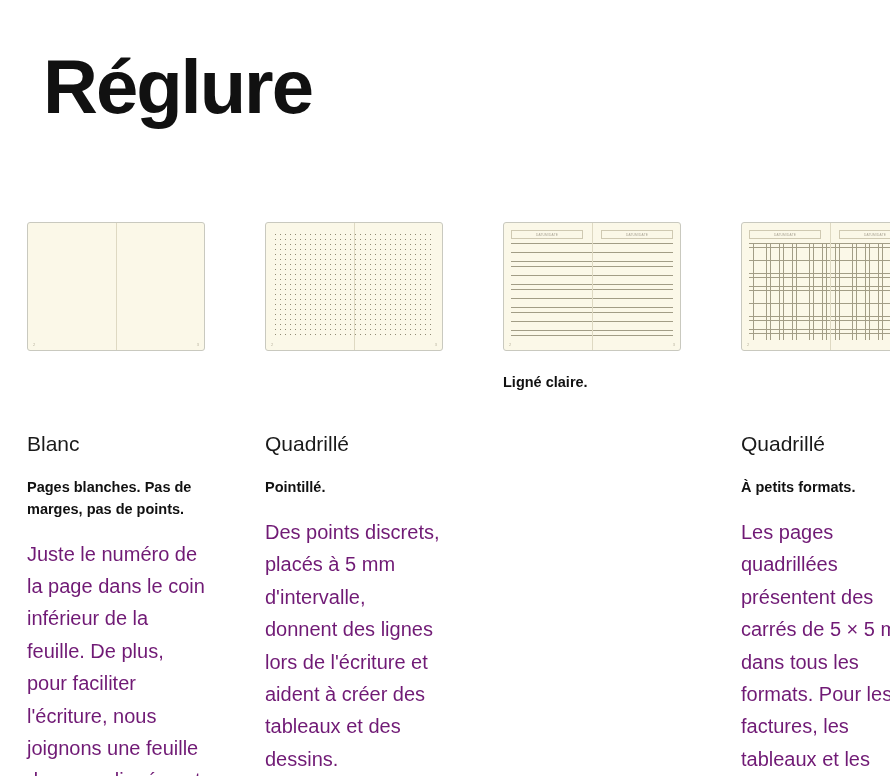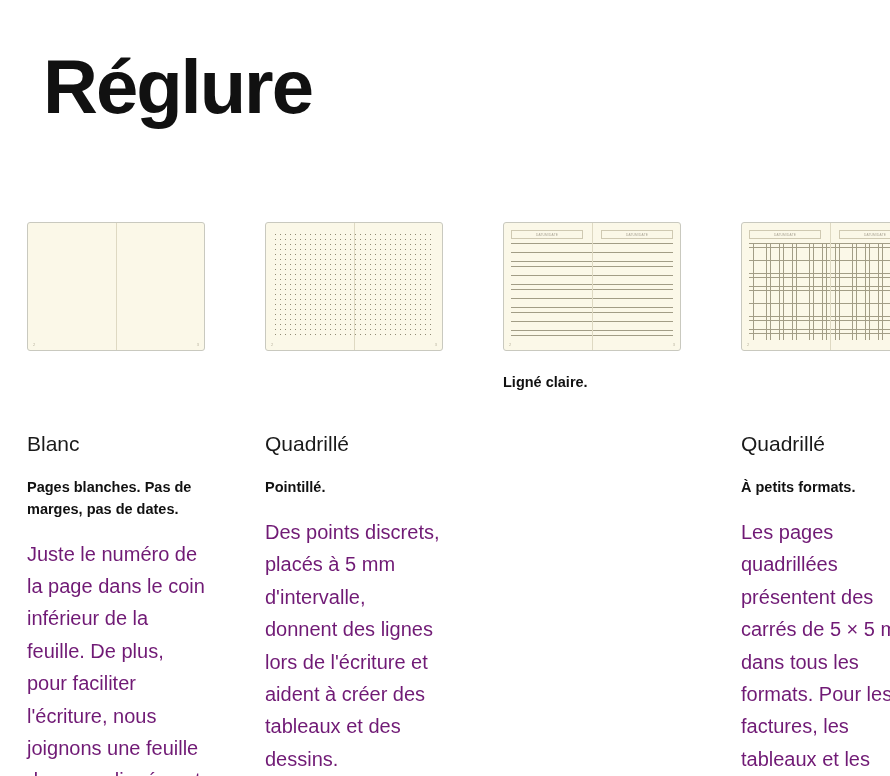--- a/index.html
+++ b/index.html
@@ -139,21 +139,21 @@
 
   <div class="columns">
 
     <div class="col">
       <div class="thumb">
         <div class="spine"></div>
         <div class="pagenum left">2</div>
         <div class="pagenum right">3</div>
       </div>
       <h2 class="col-title">Blanc</h2>
-      <p class="col-lead">Pages blanches. Pas de marges, pas de dates.</p>
+      <p class="col-lead">Pages blanches. Pas de marges, pas de points.</p>
       <p class="col-body">Juste le numéro de la page dans le coin inférieur de la feuille. De plus, pour faciliter l'écriture, nous joignons une feuille de pages lignées et quadrillées dans chaque carnet à pages blanches Master et Medium.</p>
     </div>
 
     <div class="col">
       <div class="thumb">
         <div class="pattern-dotted"></div>
         <div class="spine"></div>
         <div class="pagenum left">2</div>
         <div class="pagenum right">3</div>
       </div>

